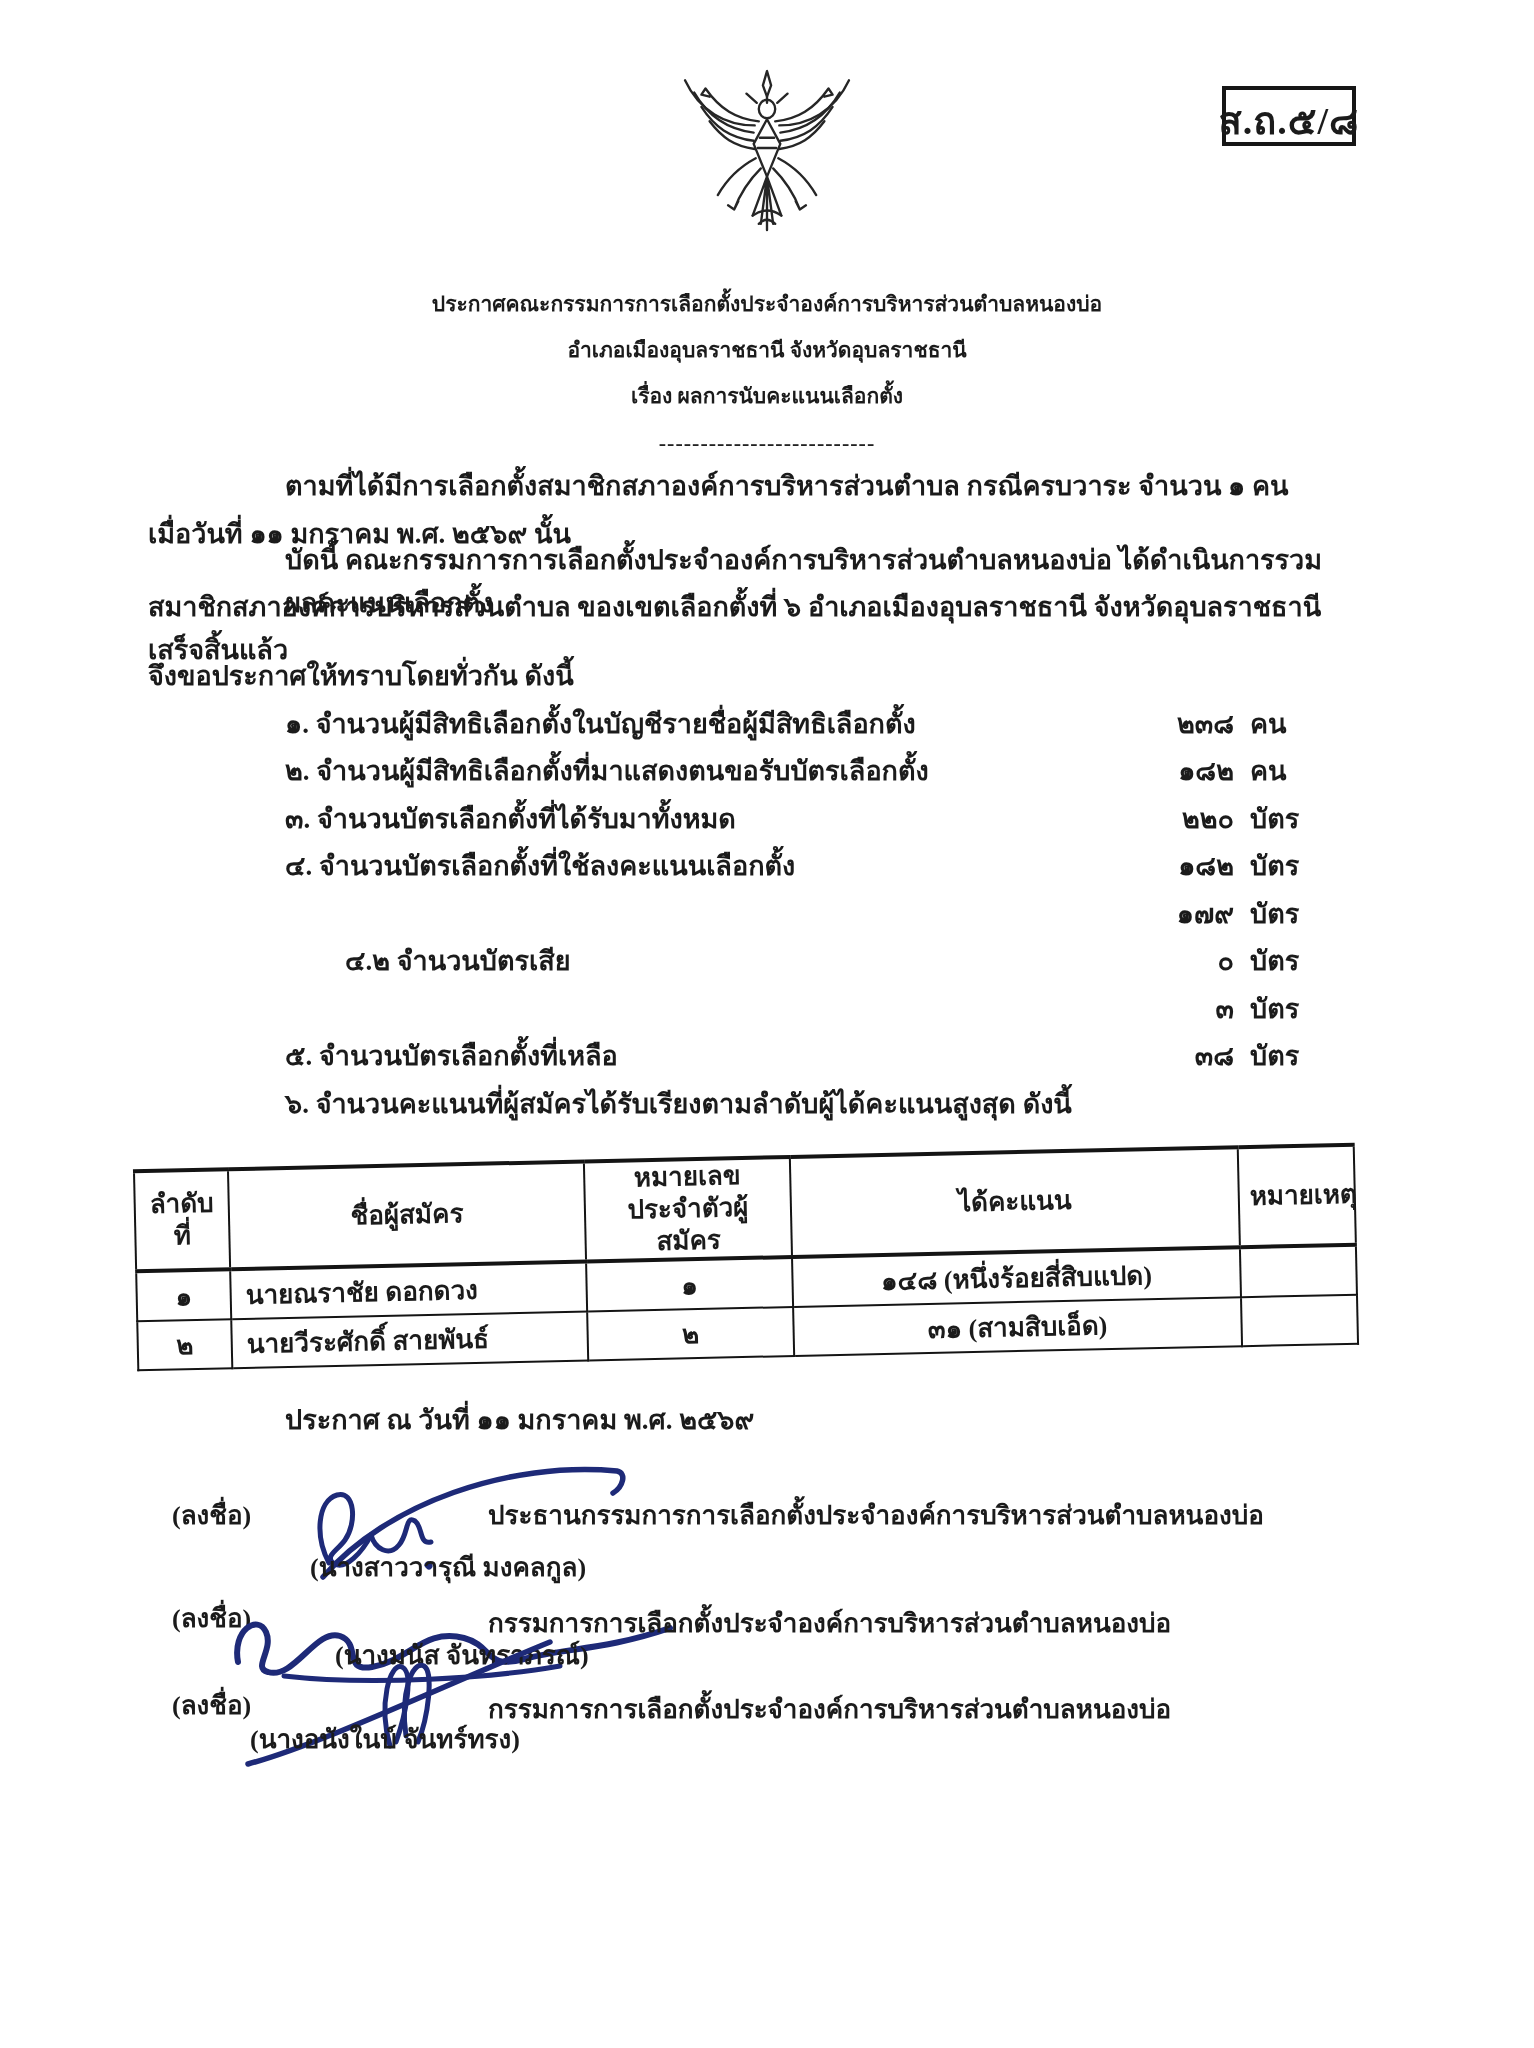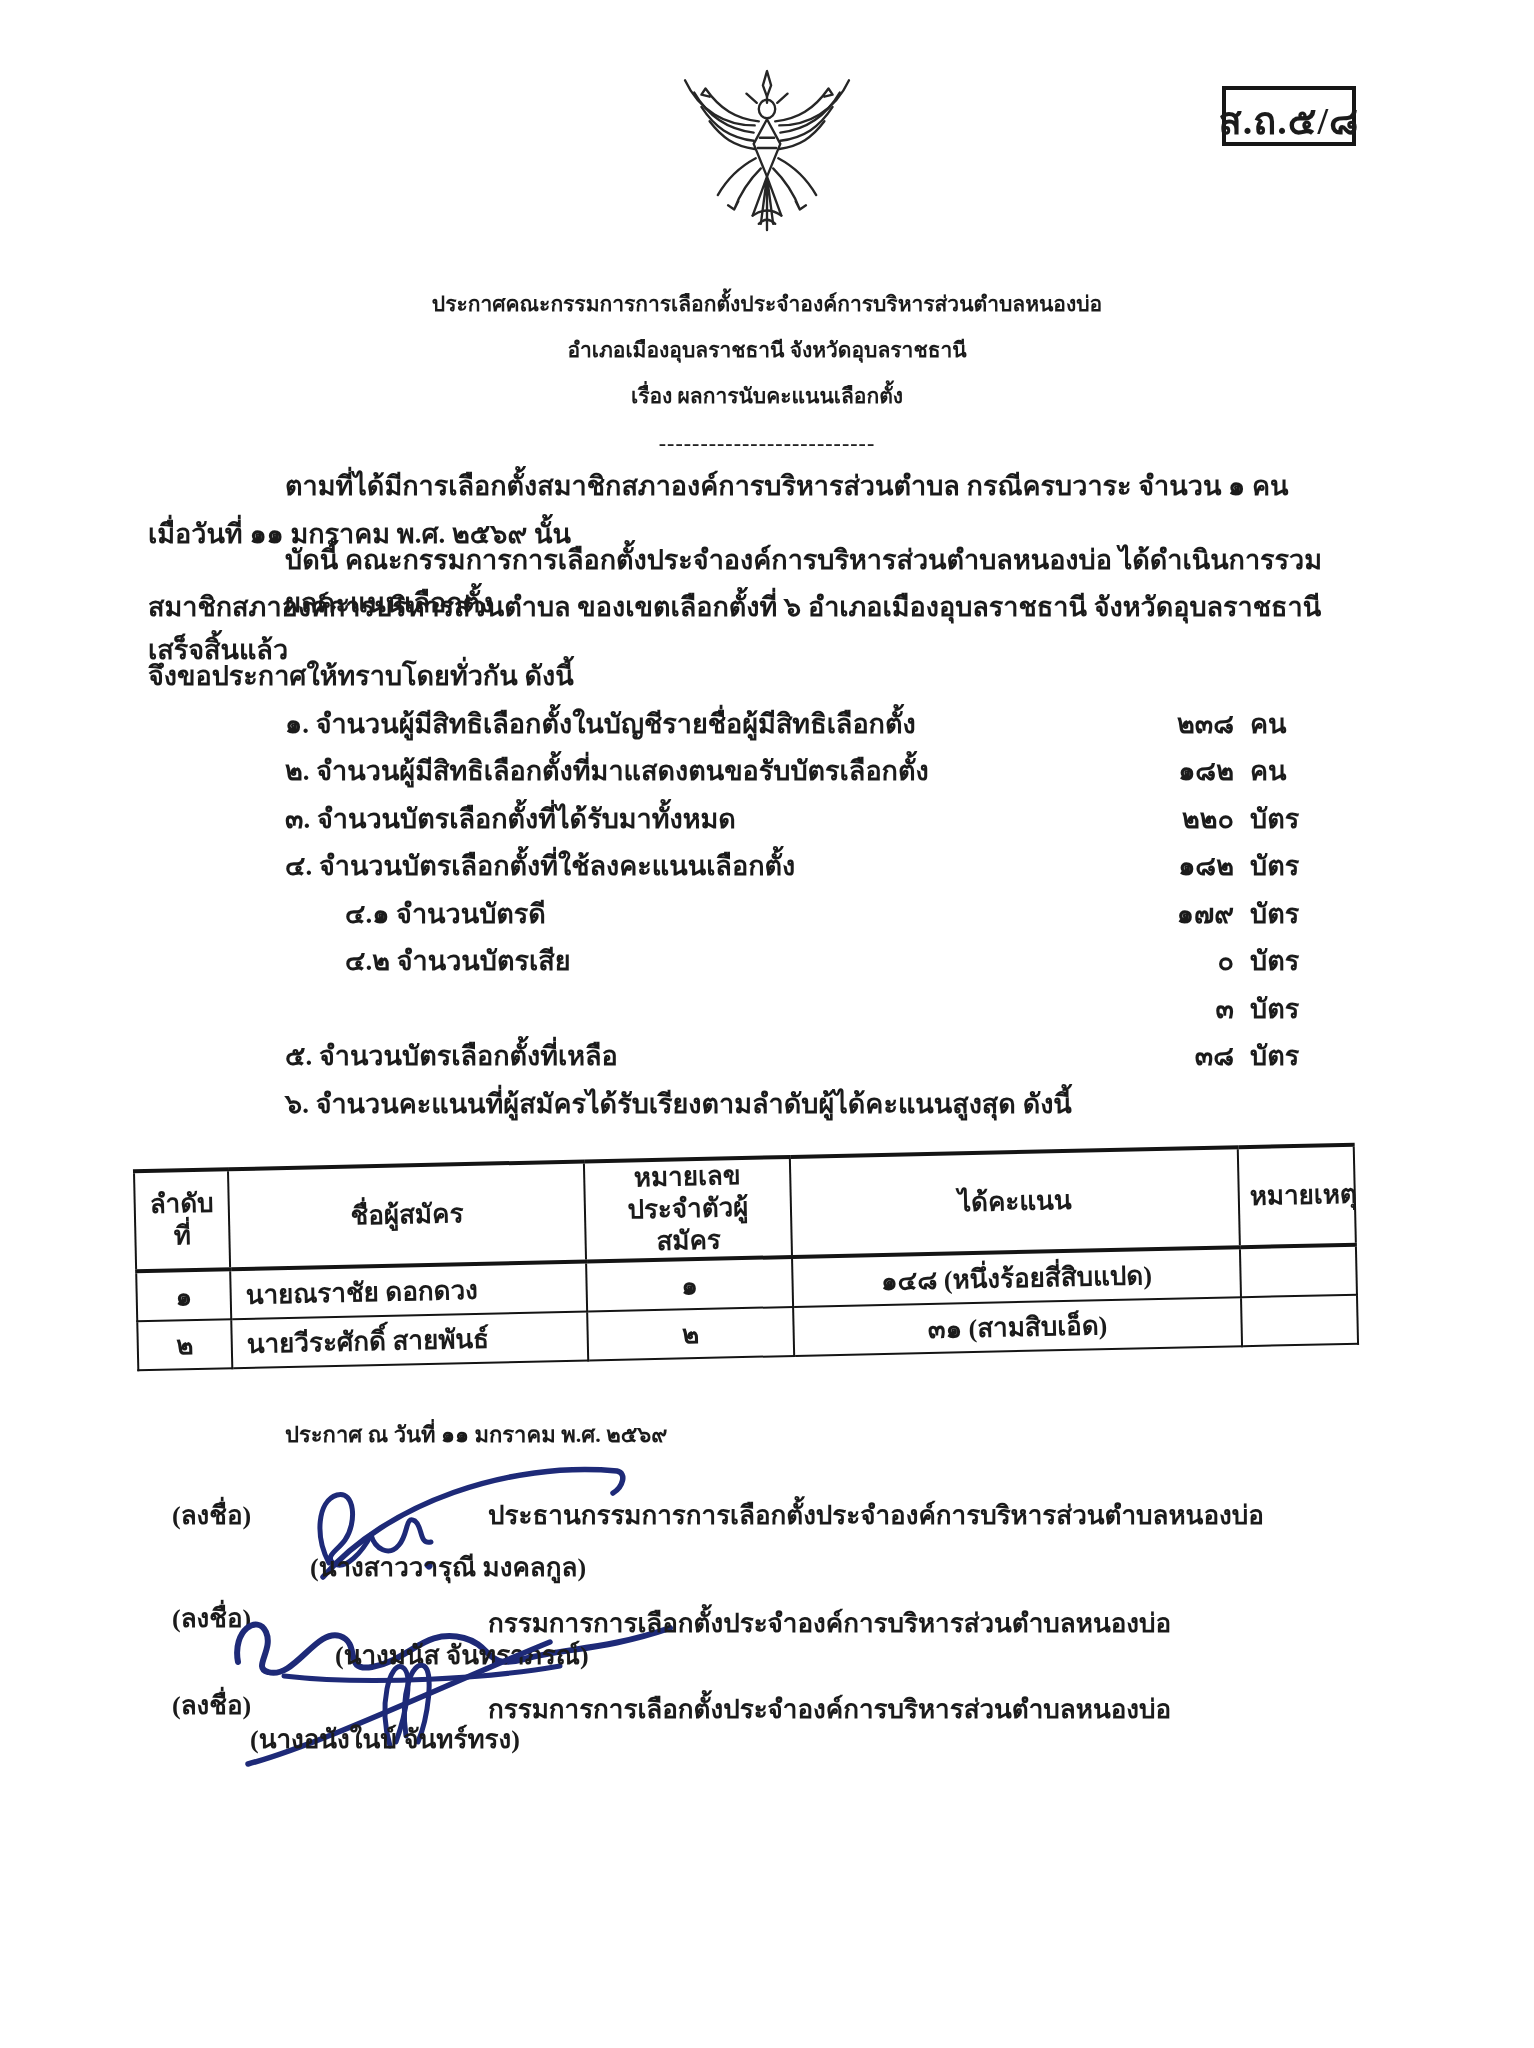--- a/index.html
+++ b/index.html
@@ -36,21 +36,21 @@
   .s-unit{width:78px;padding-left:16px;white-space:nowrap;}
   
   .results-wrap{position:absolute;left:135px;top:1156px;width:1220px;transform:rotate(-1.25deg);transform-origin:50% 50%;}
   table.results{border-collapse:collapse;width:100%;table-layout:fixed;font-size:26px;}
   table.results th,table.results td{border:2.5px solid #141414;padding:0 10px;}
   table.results th{font-weight:700;height:78px;line-height:32px;border-bottom-width:4px;border-top-width:4px;}
   table.results td{height:47px;text-align:center;font-weight:600;}
   table.results td.cname{text-align:left;padding-left:14px;}
   col.c1{width:94px;} col.c2{width:356px;} col.c3{width:206px;} col.c4{width:448px;} col.c5{width:116px;}
   
-  .announce{position:absolute;left:285px;top:1398px;font-size:22px;font-weight:600;margin-top:19px;}
+  .announce{position:absolute;left:285px;top:1398px;font-size:27px;font-weight:600;}
   .sig-prefix{position:absolute;font-size:26px;font-weight:600;}
   .sig-role{position:absolute;font-size:26px;font-weight:600;white-space:nowrap;}
   .sig-name{position:absolute;font-size:26px;font-weight:600;white-space:nowrap;}
   .sig-svg{position:absolute;}
   .sig-svg path{fill:none;stroke:#1e2a78;stroke-linecap:round;stroke-linejoin:round;}
   .emblem path, .emblem ellipse{fill:none;stroke:#262626;stroke-width:2.3;stroke-linecap:round;stroke-linejoin:round;}
 </style>
 </head>
 <body>
 
@@ -125,21 +125,20 @@
       <span class="s-label ind1">๓. จำนวนบัตรเลือกตั้งที่ได้รับมาทั้งหมด</span>
       <span class="s-value">๒๒๐</span>
       <span class="s-unit">บัตร</span>
     </div>
     <div class="stat-row">
       <span class="s-label ind1">๔. จำนวนบัตรเลือกตั้งที่ใช้ลงคะแนนเลือกตั้ง</span>
       <span class="s-value">๑๘๒</span>
       <span class="s-unit">บัตร</span>
     </div>
     <div class="stat-row">
-      <span class="s-label ind2">๔.๑ จำนวนบัตรดี</span>
       <span class="s-value">๑๗๙</span>
       <span class="s-unit">บัตร</span>
     </div>
     <div class="stat-row">
       <span class="s-label ind2">๔.๒ จำนวนบัตรเสีย</span>
       <span class="s-value">๐</span>
       <span class="s-unit">บัตร</span>
     </div>
     <div class="stat-row">
       <span class="s-value">๓</span>

